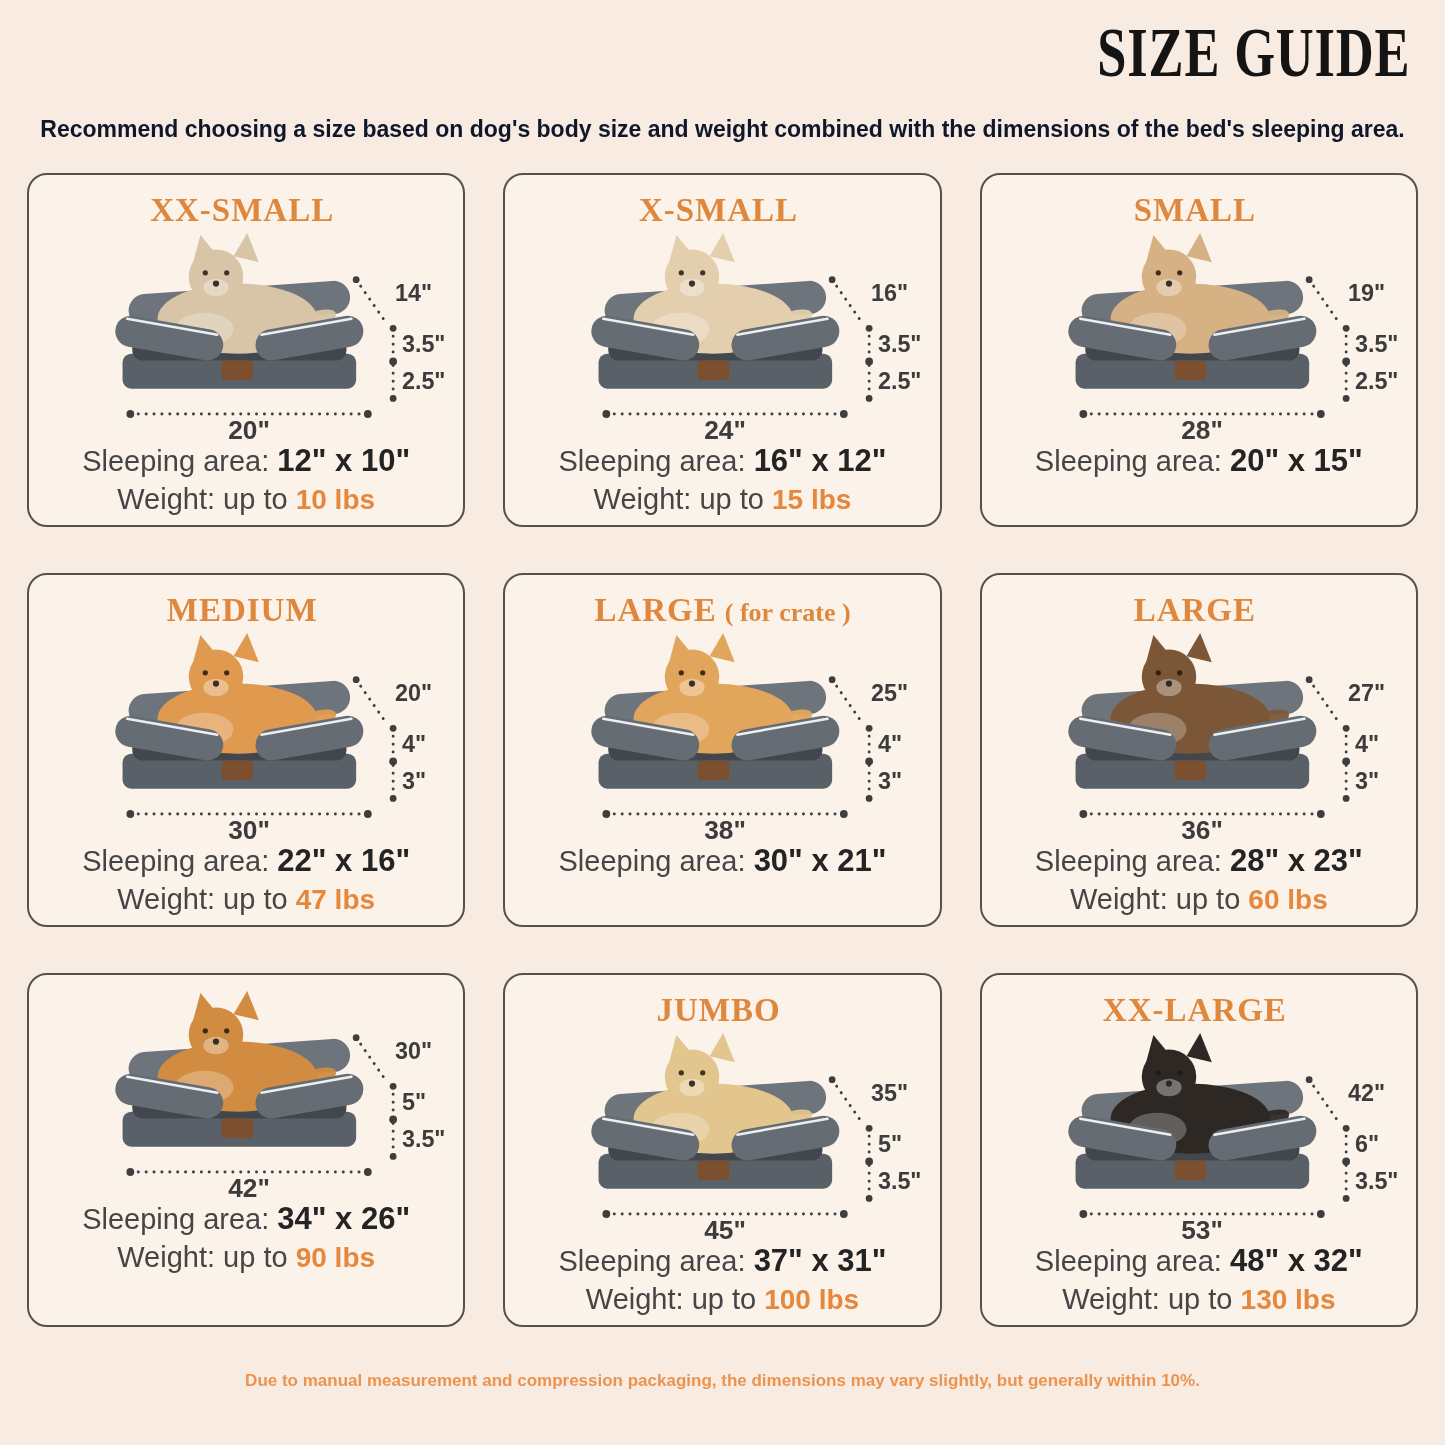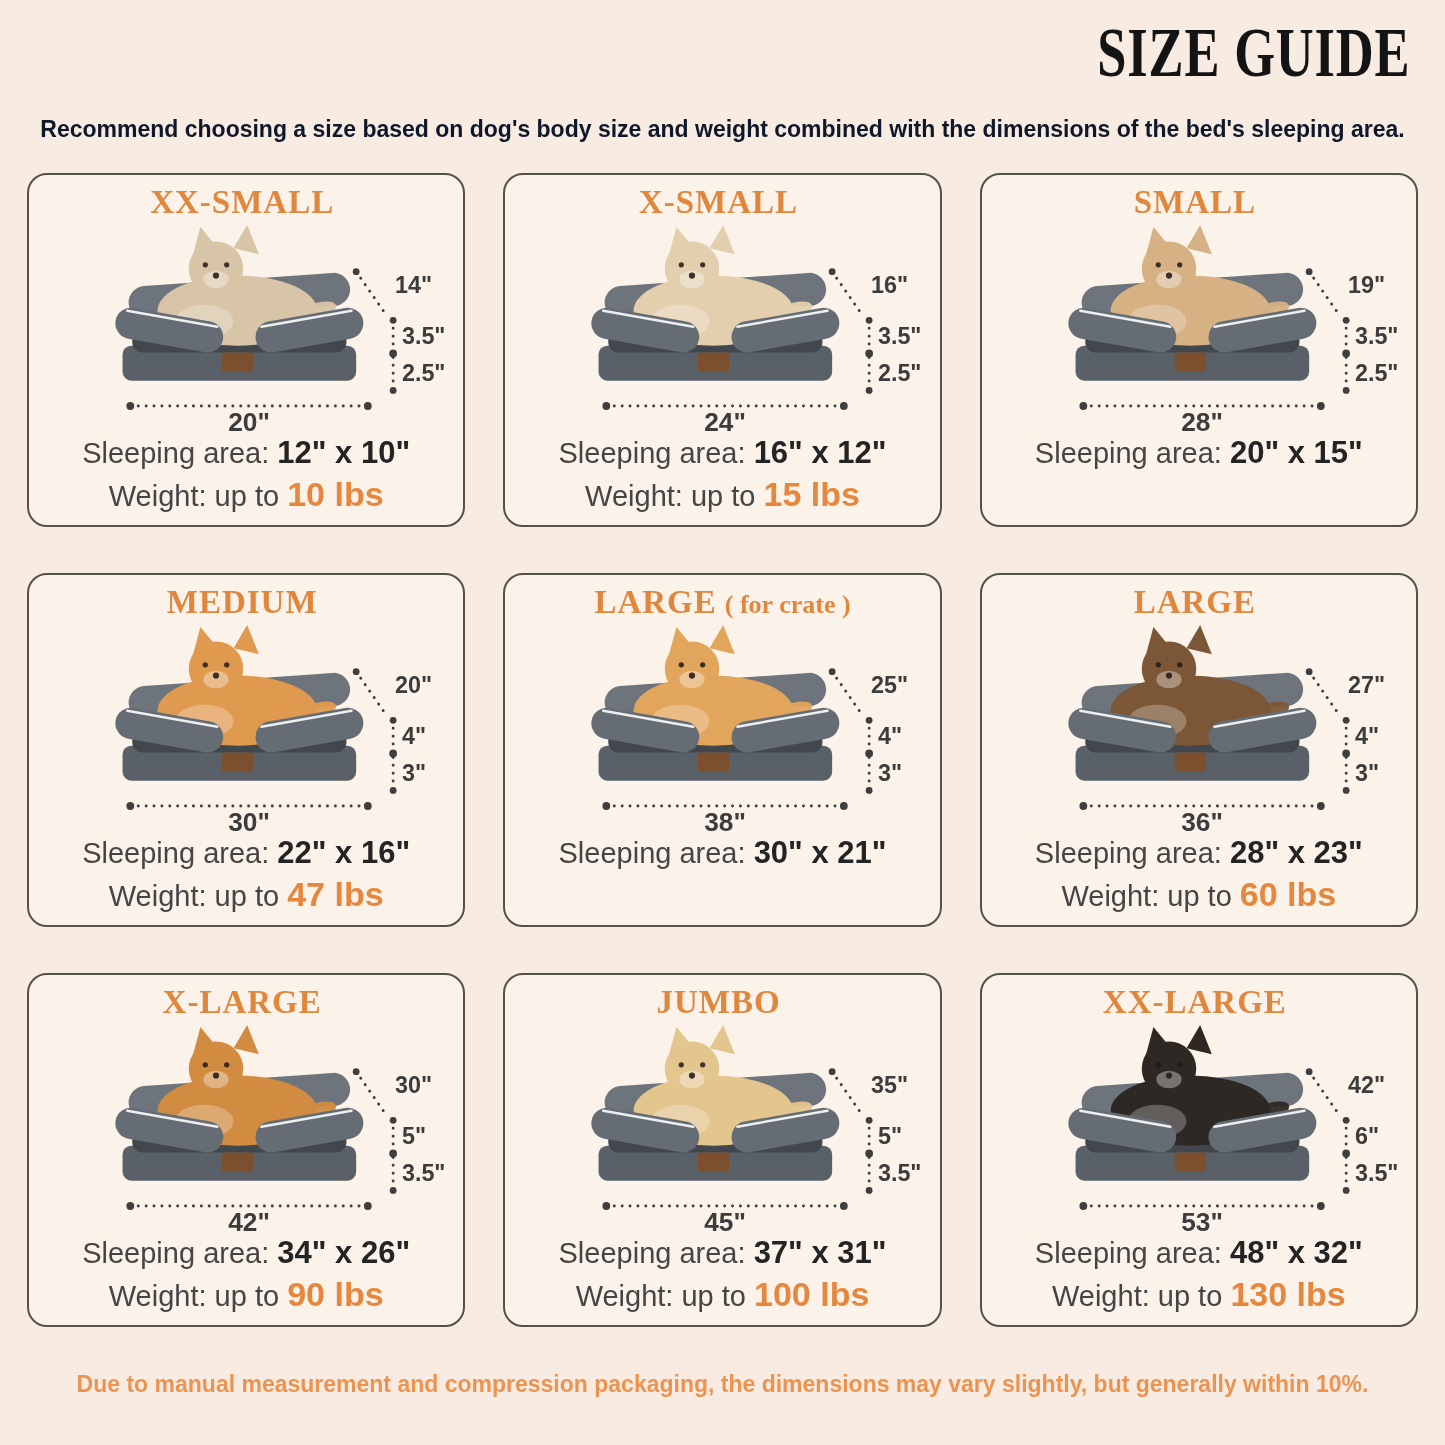--- a/index.html
+++ b/index.html
@@ -31,21 +31,21 @@
     display:grid;
     grid-template-columns:repeat(3, 1fr);
     grid-auto-rows:354px;
     column-gap:38px;
     row-gap:46px;
   }
   .card {
     background:#fbf2ea;
     border:2px solid #56514b;
     border-radius:20px;
-    padding:6px 4px 6px;
+    padding:14px 4px 6px;
     overflow:hidden;
     text-align:center;
   }
   .card-title {
     font-family:"Liberation Serif", serif;
     font-weight:bold;
     font-size:33px;
     color:#e0873e;
     letter-spacing:1px;
     height:42px;
@@ -59,27 +59,27 @@
     fill:#3c3c3c;
     font-size:24px;
   }
   .figure .dimw { font-size:27px; }
   .dotline { stroke:#3e3e3e; stroke-width:3; stroke-dasharray:0.1 8; stroke-linecap:round; fill:none; }
   .dot { fill:#3e3e3e; }
   .piping { stroke:#ecefF0; stroke-width:2.5; fill:none; stroke-linecap:round; }
   .sleep-line { font-size:29px; color:#454545; margin-top:0px; }
   .sleep-line .val { font-weight:bold; color:#242424; font-size:31px; }
   .weight-line { font-size:29px; color:#454545; margin-top:4px; }
-  .weight-line .wval { font-weight:bold; color:#e6873e; font-size:34px; }
+  .weight-line .wval { font-weight:bold; color:#e6873e; font-size:28px; }
   .footer {
     margin-top:44px;
     text-align:center;
     color:#ec9350;
     font-weight:bold;
-    font-size:23px;
+    font-size:17px;
   }
 </style>
 </head>
 <body>
 
 <svg width="0" height="0" style="position:absolute" aria-hidden="true">
   <defs>
     <g id="bedfig">
 
       <rect x="92" y="126" width="240" height="36" rx="9" fill="#5a6067"></rect>
@@ -203,21 +203,20 @@
       <text x="372" y="72">27"</text>
       <text x="379" y="124">4"</text>
       <text x="379" y="162">3"</text>
       <text class="dimw" x="222" y="214" text-anchor="middle">36"</text>
     </svg>
     <p class="sleep-line"><span>Sleeping area:</span> <span class="val">28" x 23"</span></p>
     <p class="weight-line"><span>Weight: up to</span> <span class="wval">60 lbs</span></p>
   </section>
 
   <section class="card">
-    <h2 class="card-title"><span>X-LARGE</span><span class="suffix"></span></h2>
     <svg class="figure" viewBox="0 0 438 218">
       <use href="#bedfig" fill="#d18c42"></use>
       <text x="372" y="72">30"</text>
       <text x="379" y="124">5"</text>
       <text x="379" y="162">3.5"</text>
       <text class="dimw" x="222" y="214" text-anchor="middle">42"</text>
     </svg>
     <p class="sleep-line"><span>Sleeping area:</span> <span class="val">34" x 26"</span></p>
     <p class="weight-line"><span>Weight: up to</span> <span class="wval">90 lbs</span></p>
   </section>

